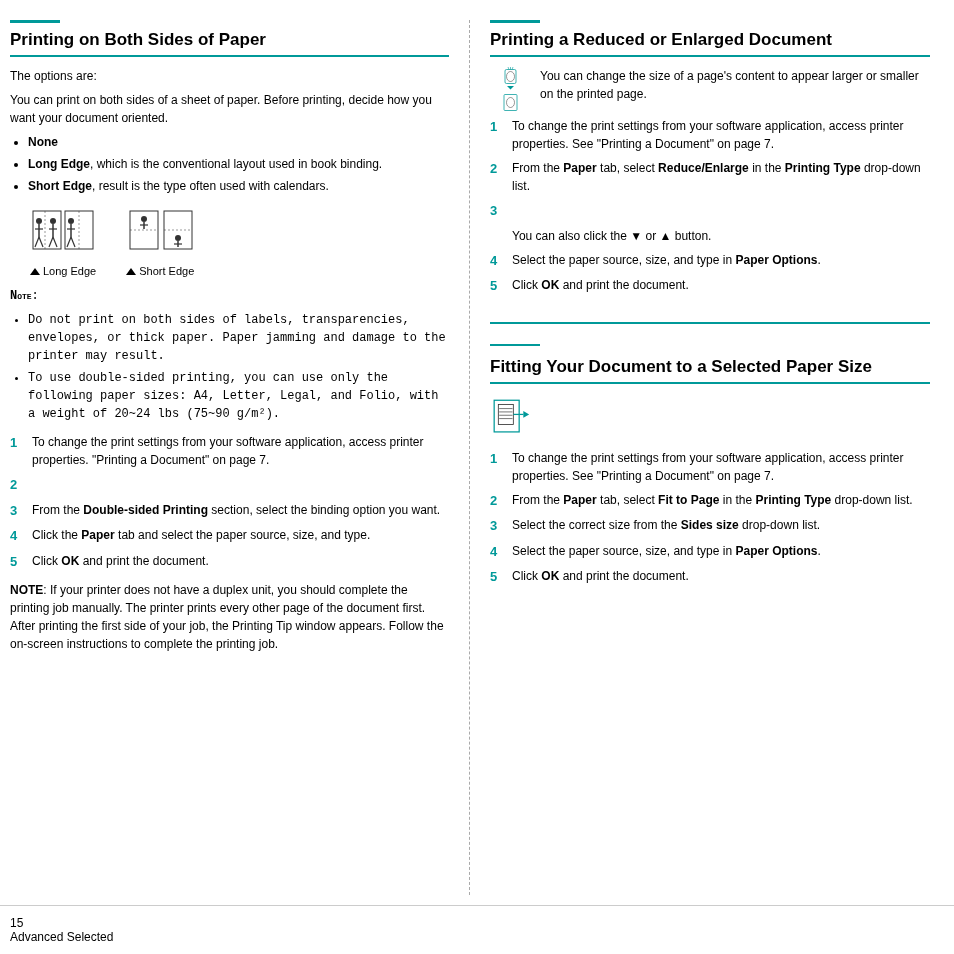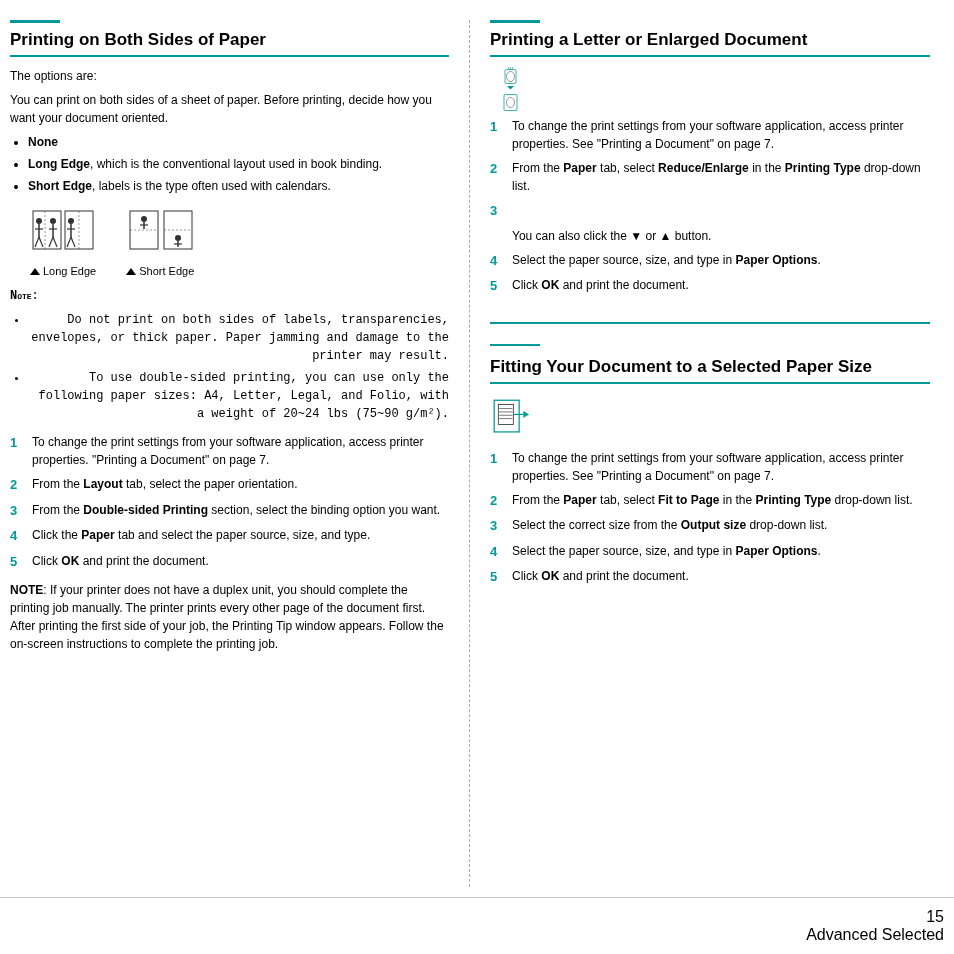--- a/index.html
+++ b/index.html
@@ -67,21 +67,20 @@
       margin: 10px 0;
       font-family: Liberation Mono, monospace;
     }
     .note-title {
       font-weight: bold;
       font-variant: small-caps;
       font-size: 12px;
     }
     .note-box ul {
       margin-left: 18px;
-      text-align: right;
     }
     .illustrations {
       display: flex;
       align-items: flex-end;
       margin: 14px 0 4px 20px;
       gap: 30px;
     }
     .illus-group {
       display: flex;
       flex-direction: column;
@@ -128,42 +127,42 @@
     }
     .icon-page {
       width: 40px;
       height: 50px;
       margin-right: 10px;
       float: left;
       margin-bottom: 5px;
     }
     .clearfix::after { content: ''; display: block; clear: both; }
     .footer {
-      text-align: right;
+      text-align: left;
       padding: 10px;
-      font-size: 16px;
+      font-size: 12px;
       border-top: 1px solid #ccc;
     }
     .bold { font-weight: bold; }
   </style>
 </head>
 <body>
 
 <div class="page">
   <div class="main-content">
 
     <div class="left-col">
       <div class="section-title-bar"></div>
       <h2 class="section-title">Printing on Both Sides of Paper</h2>
       <p>The options are:</p>
       <p>You can print on both sides of a sheet of paper. Before printing, decide how you want your document oriented.</p>
       <ul>
         <li><span class="bold">None</span></li>
         <li><span class="bold">Long Edge</span><span>, which is the conventional layout used in book binding.</span></li>
-        <li><span class="bold">Short Edge</span><span>, labels is the type often used with calendars.</span></li>
+        <li><span class="bold">Short Edge</span><span>, result is the type often used with calendars.</span></li>
       </ul>
 
       <div class="illustrations">
 
         <div class="illus-group">
           <div class="illus-row">
             <svg width="65" height="52">
 
               <rect x="2" y="2" width="28" height="38" fill="none" stroke="#333" stroke-width="1"></rect>
               <line x1="14" y1="2" x2="14" y2="40" stroke="#333" stroke-width="0.5" stroke-dasharray="2,2"></line>
@@ -227,21 +226,20 @@
         </ul>
       </div>
 
       <ol class="steps">
         <li>
           <span class="step-num">1</span>
           <span>To change the print settings from your software application, access printer properties. "Printing a Document" on page 7.</span>
         </li>
         <li>
           <span class="step-num">2</span>
-          <span>From the <span class="bold">Layout</span> tab, select the paper orientation.</span>
         </li>
         <li>
           <span class="step-num">3</span>
           <span>From the <span class="bold">Double-sided Printing</span> section, select the binding option you want.</span>
         </li>
         <li>
           <span class="step-num">4</span>
           <span>Click the <span class="bold">Paper</span> tab and select the paper source, size, and type.</span>
         </li>
         <li>
@@ -252,36 +250,37 @@
 
       <p>
         <span class="bold">NOTE</span>: If your printer does not have a duplex unit, you should complete the printing job manually. The printer prints every other page of the document first. After printing the first side of your job, the Printing Tip window appears. Follow the on-screen instructions to complete the printing job.
       </p>
     </div>
 
     <div class="right-col">
 
       <div class="right-top clearfix">
         <div class="section-title-bar"></div>
-        <h2 class="section-title">Printing a Letter or Enlarged Document</h2>
+        <h2 class="section-title">Printing a Reduced or Enlarged Document</h2>
 
         <svg class="icon-carrot" width="40" height="90" viewBox="0 0 40 90">
 
           <rect x="10" y="5" width="22" height="28" rx="3" fill="none" stroke="#009999" stroke-width="1.5"></rect>
           <line x1="18" y1="5" x2="16" y2="0" stroke="#009999" stroke-width="1.2"></line>
           <line x1="21" y1="5" x2="21" y2="0" stroke="#009999" stroke-width="1.2"></line>
           <line x1="24" y1="5" x2="26" y2="0" stroke="#009999" stroke-width="1.2"></line>
           <ellipse cx="21" cy="19" rx="8" ry="10" fill="none" stroke="#333" stroke-width="1"></ellipse>
 
           <polygon points="21,45 14,38 28,38" fill="#009999"></polygon>
 
           <rect x="8" y="55" width="26" height="32" rx="2" fill="none" stroke="#009999" stroke-width="1.5"></rect>
           <ellipse cx="21" cy="71" rx="8" ry="10" fill="none" stroke="#333" stroke-width="1"></ellipse>
         </svg>
 
+        <p>You can change the size of a page's content to appear larger or smaller on the printed page.</p>
 
         <ol class="steps" style="clear:both;">
           <li>
             <span class="step-num">1</span>
             <span>To change the print settings from your software application, access printer properties. See "Printing a Document" on page 7.</span>
           </li>
           <li>
             <span class="step-num">2</span>
             <span>From the <span class="bold">Paper</span> tab, select <span class="bold">Reduce/Enlarge</span> in the <span class="bold">Printing Type</span> drop-down list.</span>
           </li>
@@ -326,21 +325,21 @@
           <li>
             <span class="step-num">1</span>
             <span>To change the print settings from your software application, access printer properties. See "Printing a Document" on page 7.</span>
           </li>
           <li>
             <span class="step-num">2</span>
             <span>From the <span class="bold">Paper</span> tab, select <span class="bold">Fit to Page</span> in the <span class="bold">Printing Type</span> drop-down list.</span>
           </li>
           <li>
             <span class="step-num">3</span>
-            <span>Select the correct size from the <span class="bold">Output size</span> drop-down list.</span>
+            <span>Select the correct size from the <span class="bold">Sides size</span> drop-down list.</span>
           </li>
           <li>
             <span class="step-num">4</span>
             <span>Select the paper source, size, and type in <span class="bold">Paper Options</span>.</span>
           </li>
           <li>
             <span class="step-num">5</span>
             <span>Click <span class="bold">OK</span> and print the document.</span>
           </li>
         </ol>

